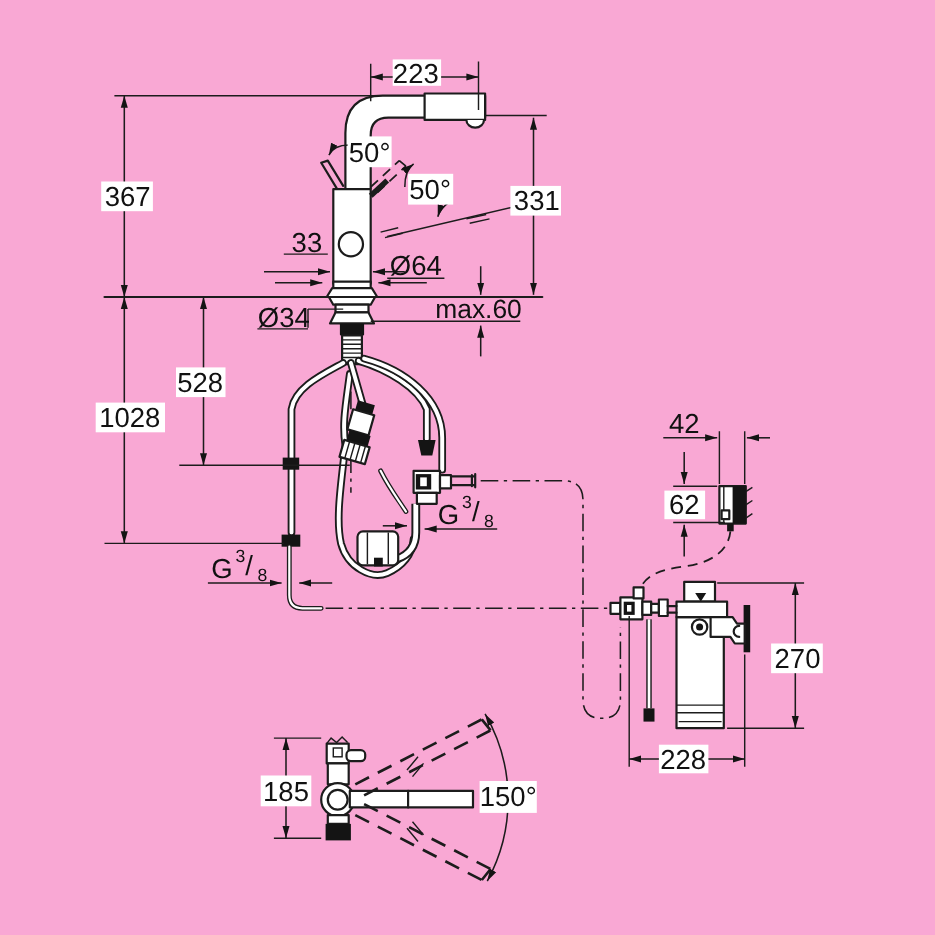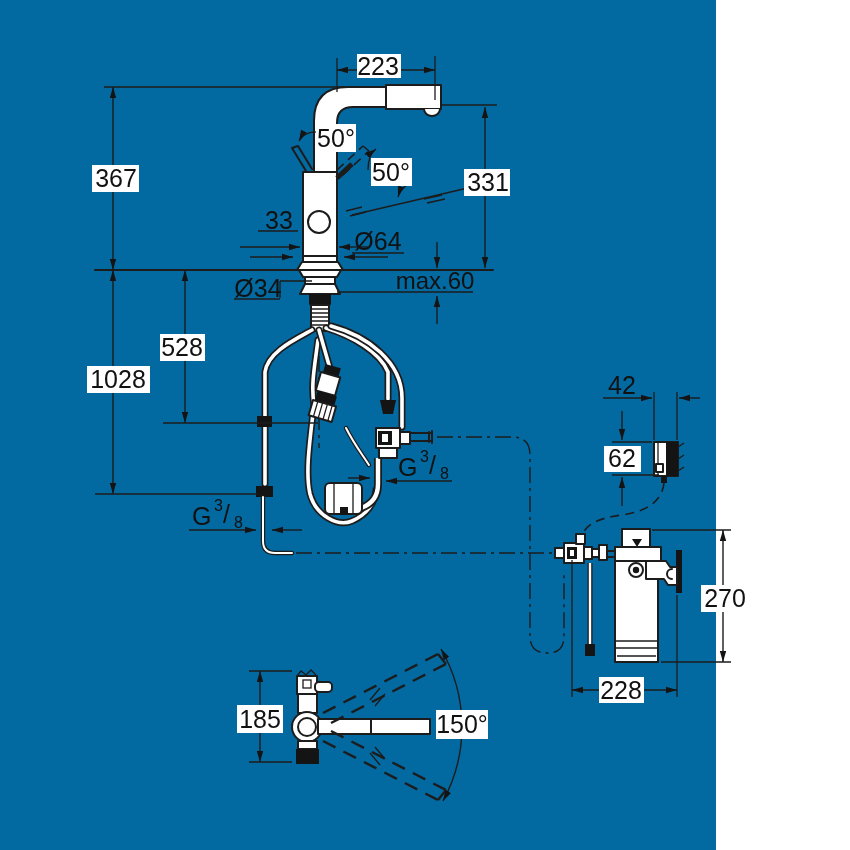--- a/index.html
+++ b/index.html
@@ -1,16 +1,16 @@
 <!DOCTYPE html>
 <html><head>
 <meta charset="utf-8">
 <style>
   html,body{margin:0;padding:0;background:#ffffff;}
-  .stage{width:716px;height:850px;position:relative;background:#0369a1;font-family:"Liberation Sans",sans-serif;}
+  .stage{width:850px;height:850px;position:relative;background:#f9a8d4;font-family:"Liberation Sans",sans-serif;}
   svg{display:block;}
   .ol{fill:none;stroke:#1c1c1c;stroke-width:2;stroke-linejoin:round;stroke-linecap:round;}
   .olw{fill:#ffffff;stroke:#1c1c1c;stroke-width:2;stroke-linejoin:round;}
   .thin{fill:none;stroke:#1c1c1c;stroke-width:1.3;}
   .dim{fill:none;stroke:#1c1c1c;stroke-width:1.4;}
   .blk{fill:#141414;stroke:none;}
   .hoseO{fill:none;stroke:#1c1c1c;stroke-width:7;stroke-linecap:round;}
   .hoseI{fill:none;stroke:#ffffff;stroke-width:3.6;stroke-linecap:round;}
   .tubeO{fill:none;stroke:#1c1c1c;stroke-width:4.4;stroke-linecap:round;}
   .tubeI{fill:none;stroke:#ffffff;stroke-width:2;stroke-linecap:round;}

